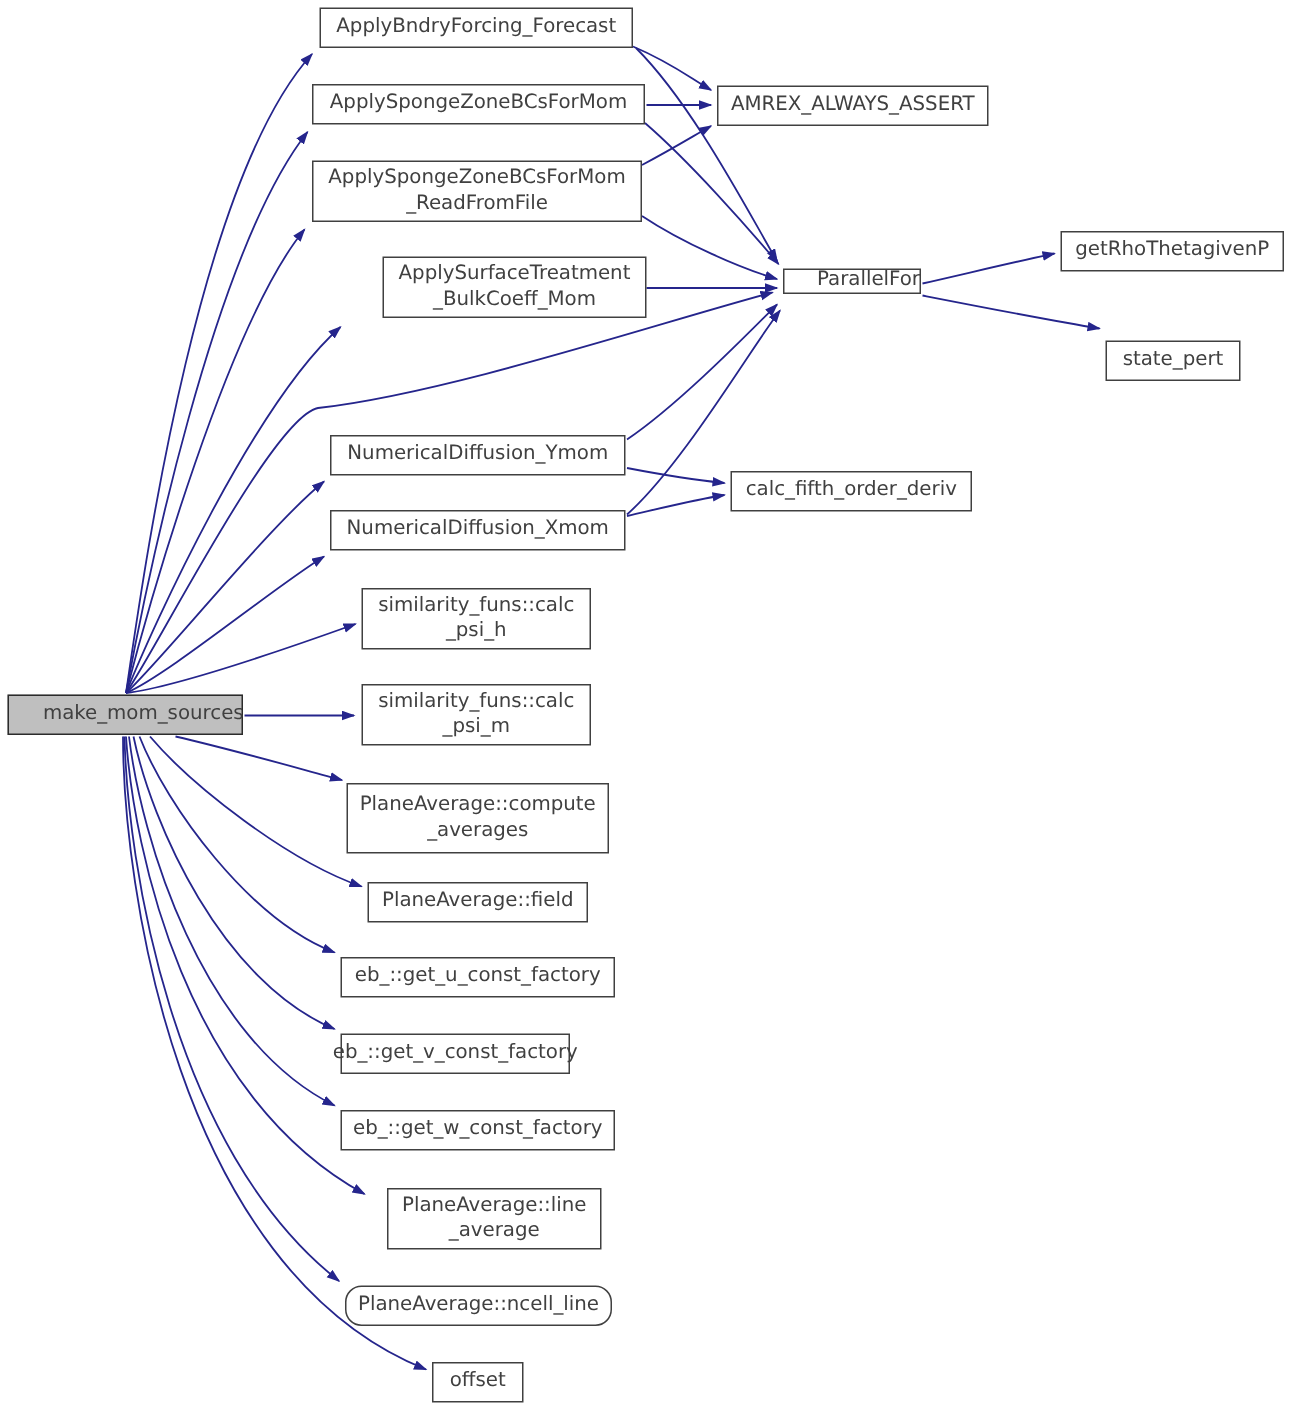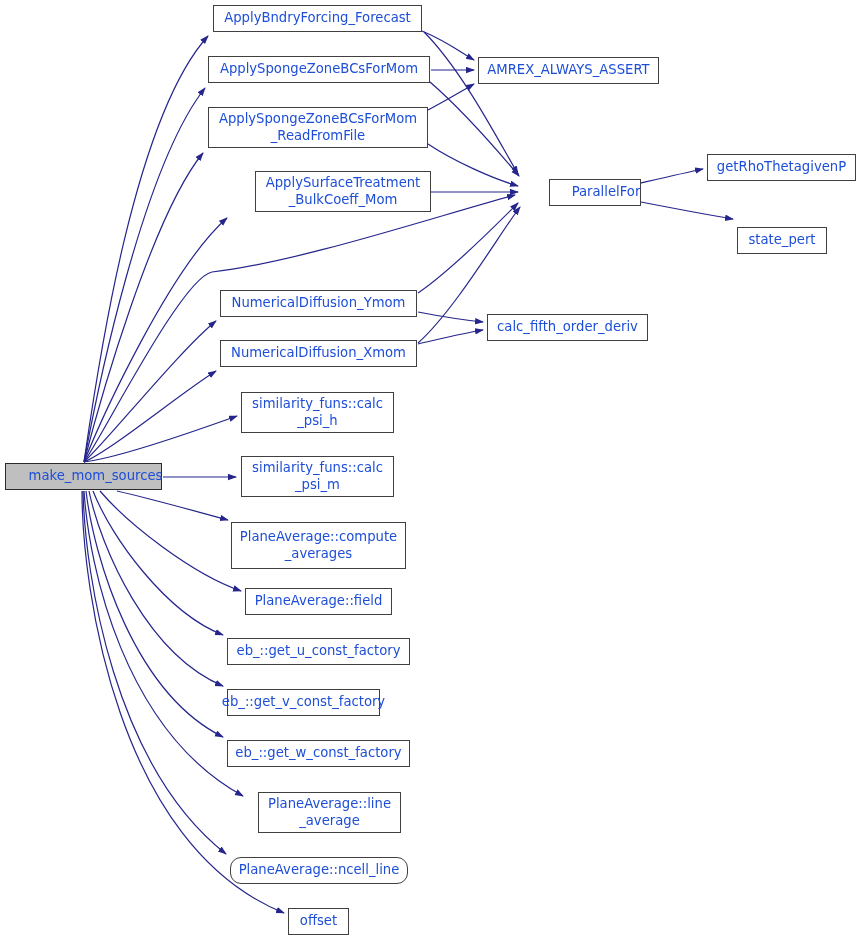--- a/index.html
+++ b/index.html
@@ -15,21 +15,21 @@
     position:absolute;
     left:0; top:0;
     width:861px; height:940px;
     pointer-events:none;
   }
   .node{
     position:absolute;
     box-sizing:border-box;
     border:1px solid #404040;
     background:#ffffff;
-    color:#1d4ed8;
+    color:#404040;
     display:flex;
     align-items:center;
     justify-content:center;
     text-align:center;
     font-size:13.2px;
     line-height:1.28;
     letter-spacing:0px;
     white-space:pre-line;
     z-index:2;
   }
@@ -99,18 +99,18 @@
 _averages</div>
       <div class="node" style="left: 245px; top: 588px; width: 147px; height: 27px;">PlaneAverage::field</div>
       <div class="node" style="left: 227px; top: 638px; width: 183px; height: 27px;">eb_::get_u_const_factory</div>
       <div class="node" style="left: 227px; top: 689px; width: 153px; height: 27px;">eb_::get_v_const_factory</div>
       <div class="node" style="left: 227px; top: 740px; width: 183px; height: 27px;">eb_::get_w_const_factory</div>
       <div class="node" style="left: 247px; top: 792px; width: 143px; height: 41px; margin-left: 11px;">PlaneAverage::line
 _average</div>
       <div class="node" style="left: 230px; top: 857px; width: 178px; height: 27px; border-radius: 11px;">PlaneAverage::ncell_line</div>
       <div class="node" style="left: 288px; top: 908px; width: 61px; height: 27px;">offset</div>
       <div class="node" style="left: 478px; top: 57px; width: 181px; height: 27px;">AMREX_ALWAYS_ASSERT</div>
-      <div class="node" style="left: 549px; top: 179px; width: 92px; height: 27px; padding-left: 22px;">ParallelFor</div>
+      <div class="node" style="left: 522px; top: 179px; width: 92px; height: 17px; padding-left: 22px;">ParallelFor</div>
       <div class="node" style="left: 487px; top: 314px; width: 161px; height: 27px;">calc_fifth_order_deriv</div>
       <div class="node" style="left: 707px; top: 154px; width: 149px; height: 27px;">getRhoThetagivenP</div>
       <div class="node" style="left: 737px; top: 205px; width: 90px; height: 27px; margin-top: 22px;">state_pert</div>
     </div>
 </div>
 
 </body></html>

